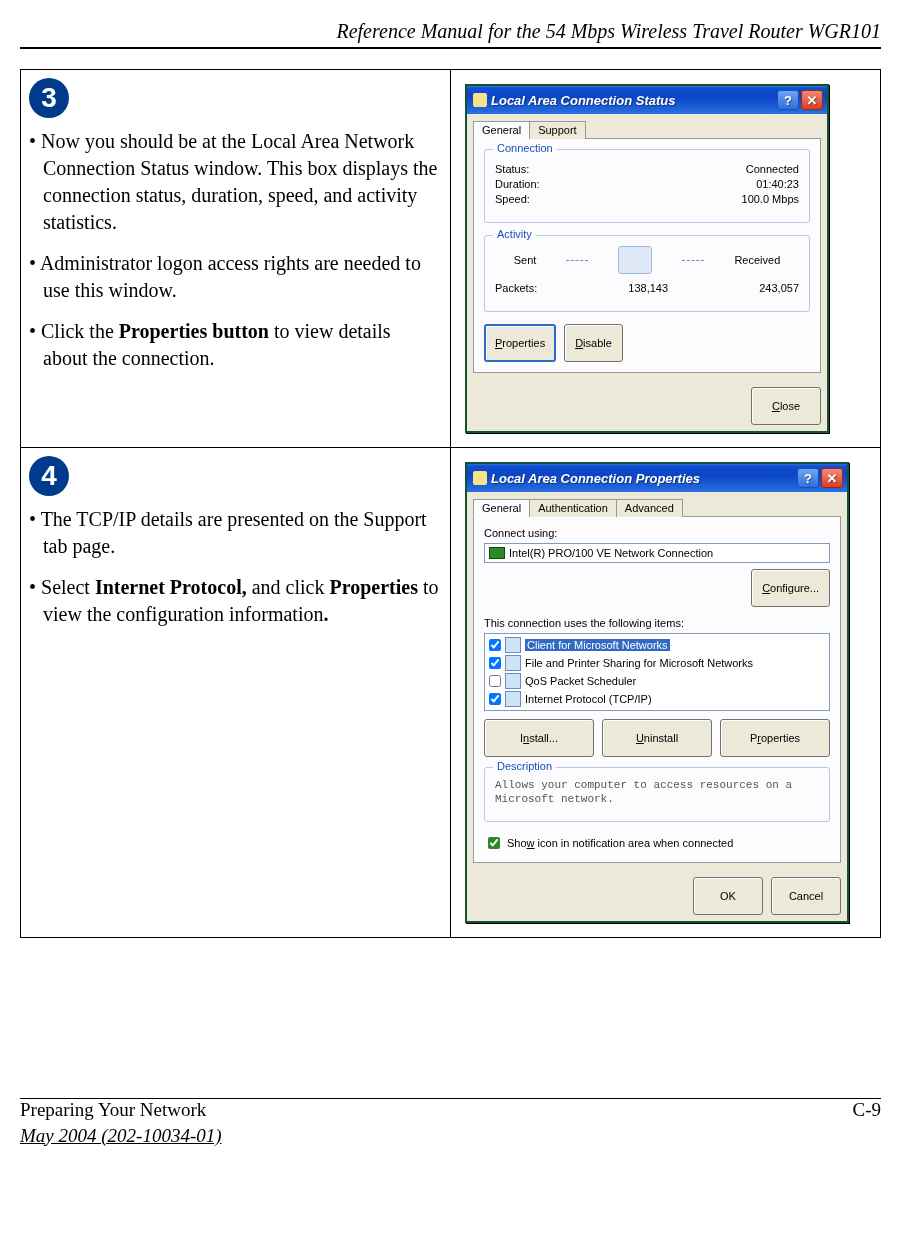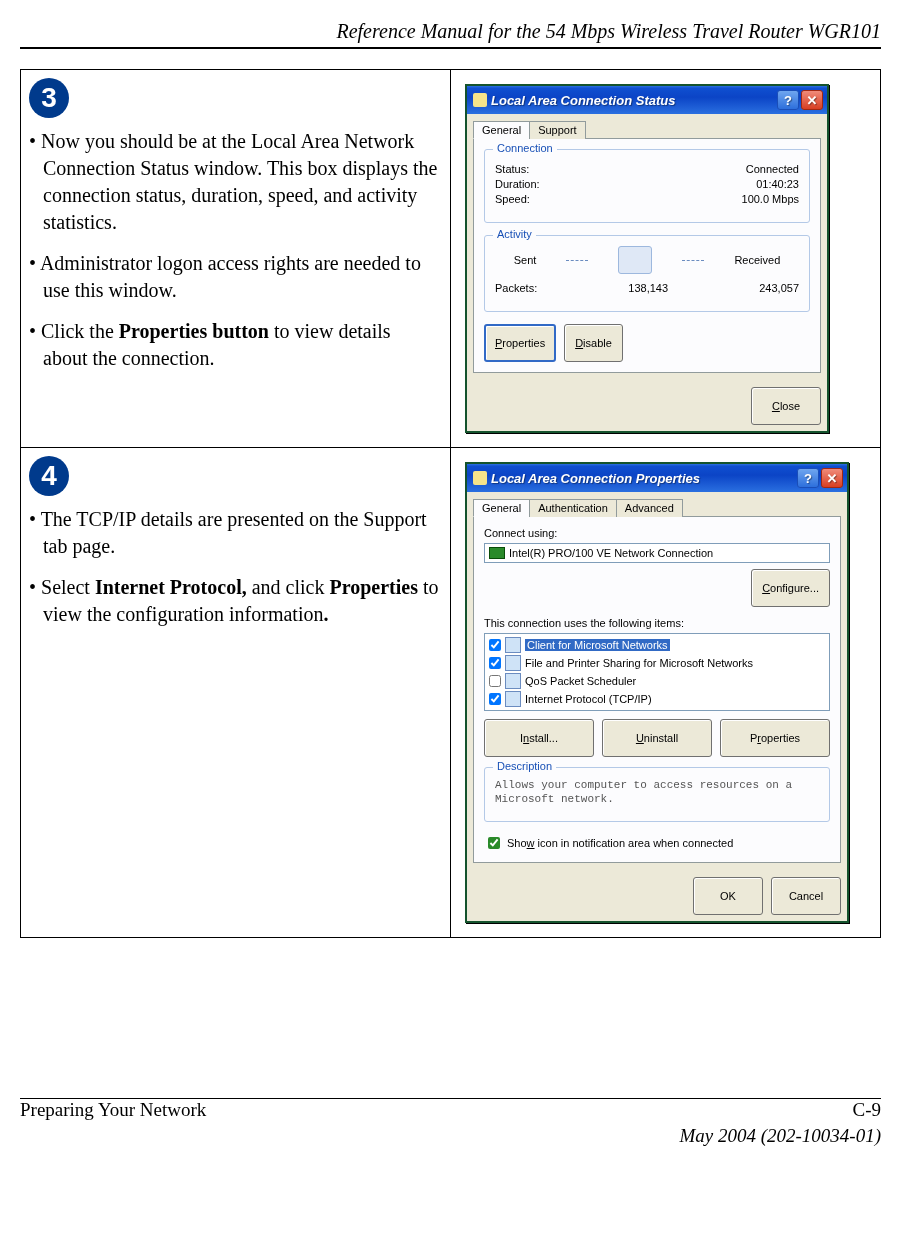--- a/index.html
+++ b/index.html
@@ -186,23 +186,24 @@
 
   .footer {
     margin-top: 160px;
     font-size: 19px;
   }
   .footer .line {
     display:flex; justify-content:space-between;
     border-top: 1px solid #000;
   }
   .footer .date {
-    text-align:right;
+    text-align:left;
     font-style: italic;
     margin-top: 4px;
+    text-decoration: underline;
   }
 </style>
 </head>
 <body>
 
 <div class="page">
   <div class="header">Reference Manual for the 54 Mbps Wireless Travel Router WGR101</div>
 
   <table class="main">
 

